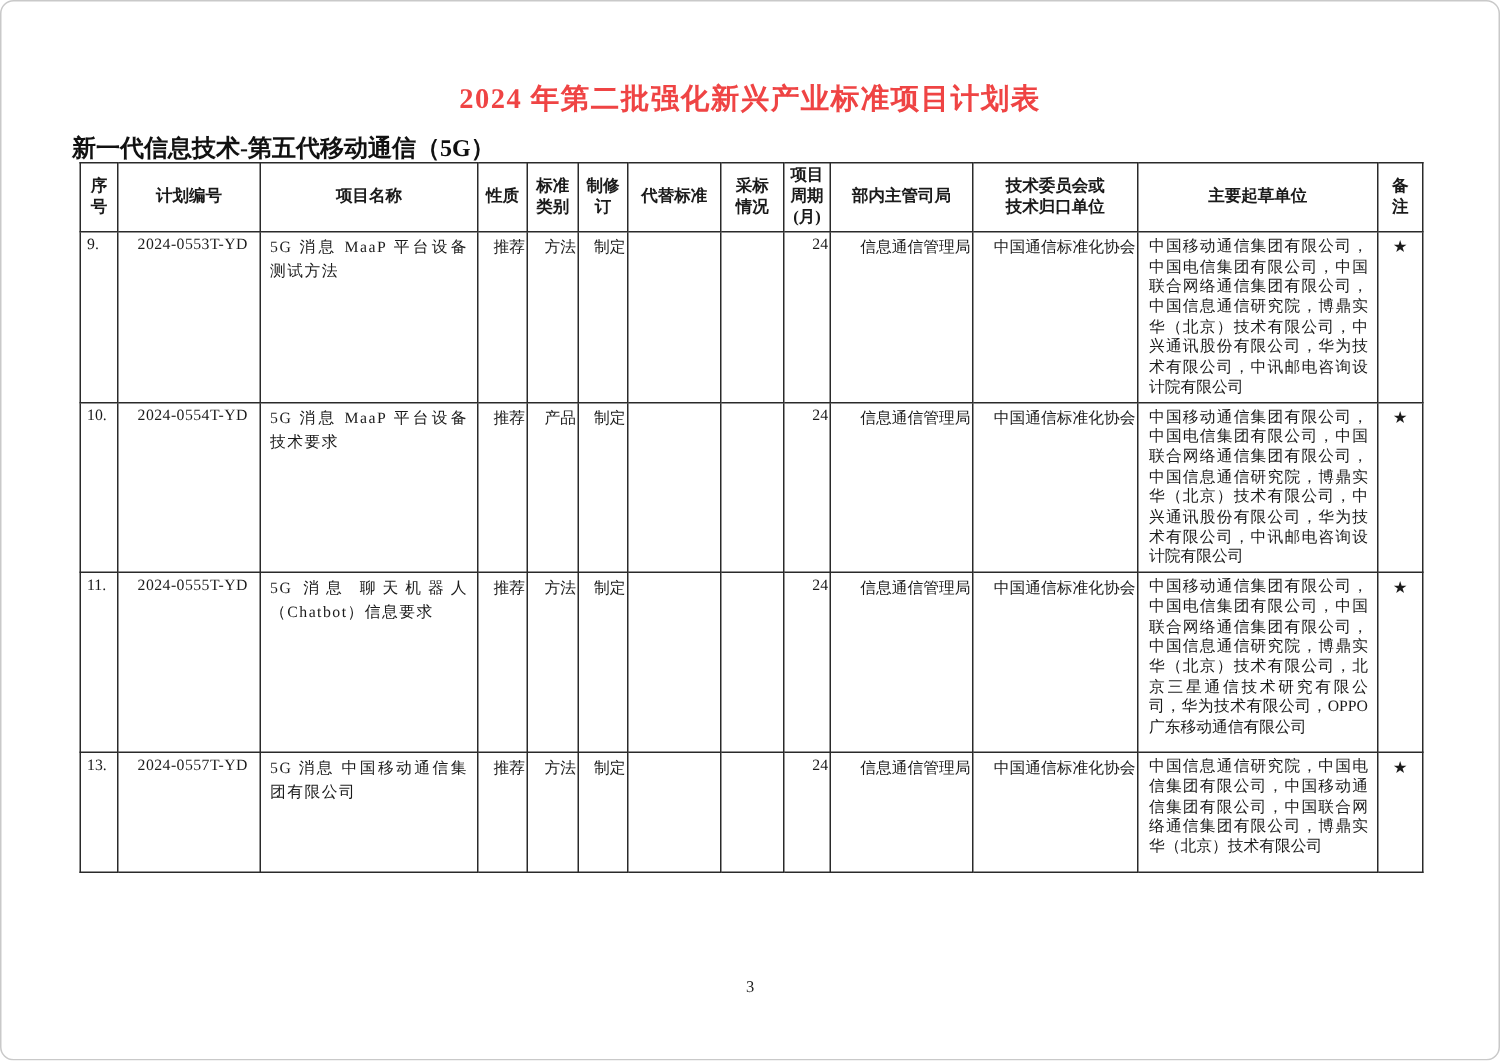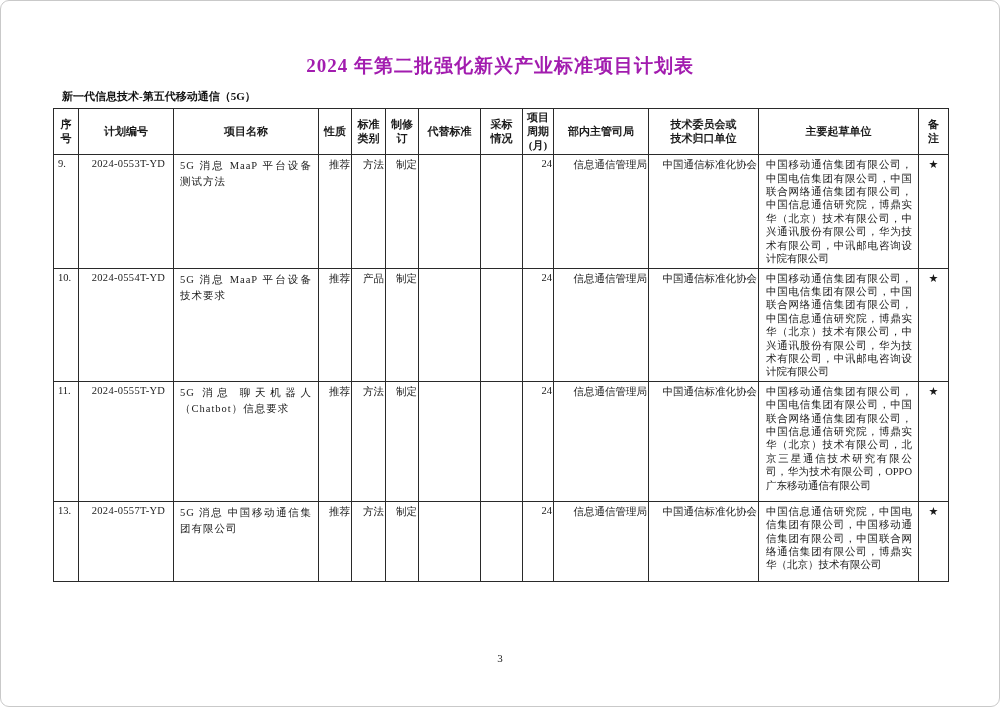--- a/index.html
+++ b/index.html
@@ -19,27 +19,27 @@
   }
   .doc-title {
     position: absolute;
     top: 52px;
     left: 0;
     width: 100%;
     text-align: center;
     font-size: 19px;
     font-weight: bold;
     letter-spacing: 1px;
-    color: #a21caf;
+    color: #ef4444;
   }
   .doc-subtitle {
     position: absolute;
     top: 88px;
-    left: 61px;
-    font-size: 11px;
+    left: 47px;
+    font-size: 16px;
     font-weight: bold;
     color: #111;
   }
   table.plan-table {
     position: absolute;
     left: 52px;
     top: 107px;
     width: 895px;
     border-collapse: collapse;
     table-layout: fixed;

